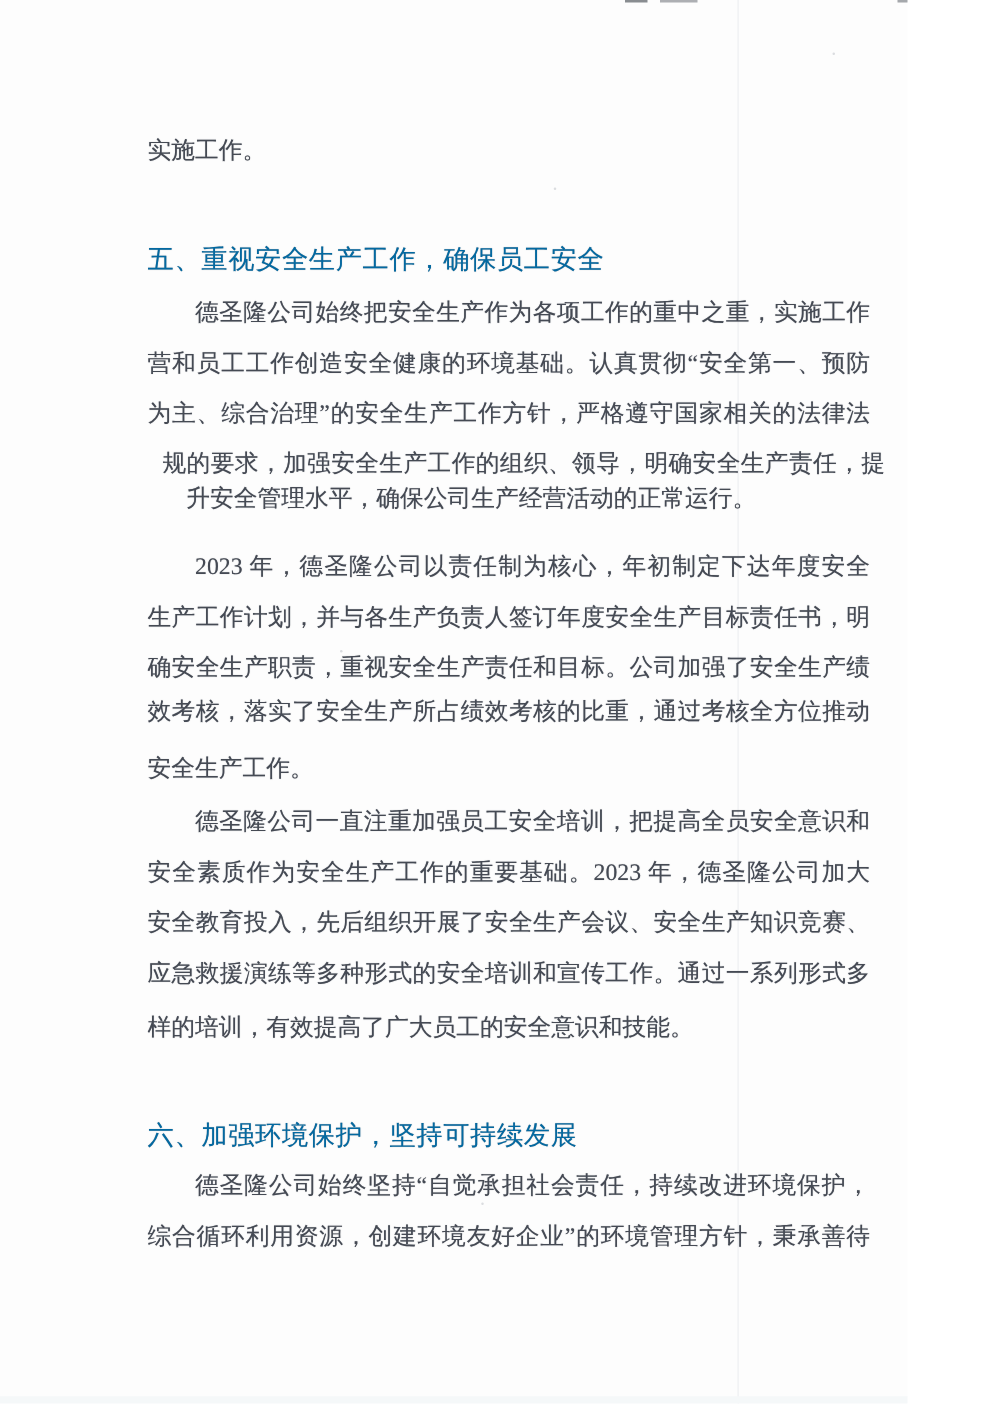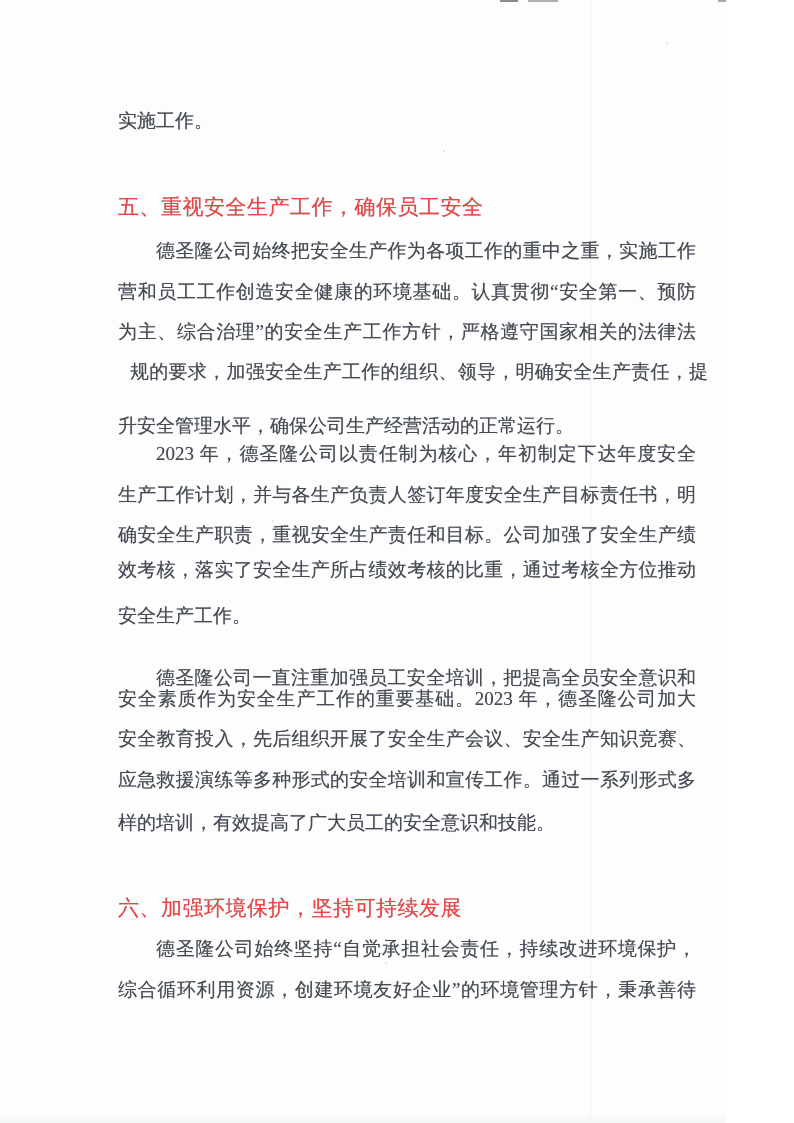--- a/index.html
+++ b/index.html
@@ -83,21 +83,21 @@
     text-align-last: justify;
     text-justify: inter-character;
   }
   .indent {
     text-indent: 38px;
   }
   .heading {
     font-size: 21px;
     line-height: 29px;
     height: 32px;
-    color: #ef4444;
+    color: #0369a1;
     letter-spacing: 0.5px;
   }
 </style>
 </head>
 <body>
 
 <div class="page">
 
   <div class="scan-line-mid"></div>
   <div class="scan-line-right"></div>
@@ -113,29 +113,29 @@
   <div class="content">
 
     <div class="line" style="top:107px;">实施工作。</div>
 
     <div class="line heading" style="top:193px;">五、重视安全生产工作，确保员工安全</div>
 
     <div class="line just indent" style="top:237px;">德圣隆公司始终把安全生产作为各项工作的重中之重，实施工作</div>
     <div class="line just" style="top:278px;">营和员工工作创造安全健康的环境基础。认真贯彻“安全第一、预防</div>
     <div class="line just" style="top:318px;">为主、综合治理”的安全生产工作方针，严格遵守国家相关的法律法</div>
     <div class="line just" style="top:358px;margin-left:12px;">规的要求，加强安全生产工作的组织、领导，明确安全生产责任，提</div>
-    <div class="line" style="top:412px;">升安全管理水平，确保公司生产经营活动的正常运行。</div>
+    <div class="line" style="top:386px;margin-left:31px;">升安全管理水平，确保公司生产经营活动的正常运行。</div>
 
     <div class="line just indent" style="top:440px;">2023 年，德圣隆公司以责任制为核心，年初制定下达年度安全</div>
     <div class="line just" style="top:481px;">生产工作计划，并与各生产负责人签订年度安全生产目标责任书，明</div>
     <div class="line just" style="top:521px;">确安全生产职责，重视安全生产责任和目标。公司加强了安全生产绩</div>
     <div class="line just" style="top:556px;">效考核，落实了安全生产所占绩效考核的比重，通过考核全方位推动</div>
     <div class="line" style="top:602px;">安全生产工作。</div>
 
-    <div class="line just indent" style="top:644px;margin-top:20px;">德圣隆公司一直注重加强员工安全培训，把提高全员安全意识和</div>
+    <div class="line just indent" style="top:644px;">德圣隆公司一直注重加强员工安全培训，把提高全员安全意识和</div>
     <div class="line just" style="top:685px;">安全素质作为安全生产工作的重要基础。2023 年，德圣隆公司加大</div>
     <div class="line just" style="top:725px;">安全教育投入，先后组织开展了安全生产会议、安全生产知识竞赛、</div>
     <div class="line just" style="top:766px;">应急救援演练等多种形式的安全培训和宣传工作。通过一系列形式多</div>
     <div class="line" style="top:809px;font-family:Liberation Serif, serif;">样的培训，有效提高了广大员工的安全意识和技能。</div>
 
     <div class="line heading" style="top:894px;">六、加强环境保护，坚持可持续发展</div>
 
     <div class="line just indent" style="top:935px;">德圣隆公司始终坚持“自觉承担社会责任，持续改进环境保护，</div>
     <div class="line just" style="top:976px;">综合循环利用资源，创建环境友好企业”的环境管理方针，秉承善待</div>
 

